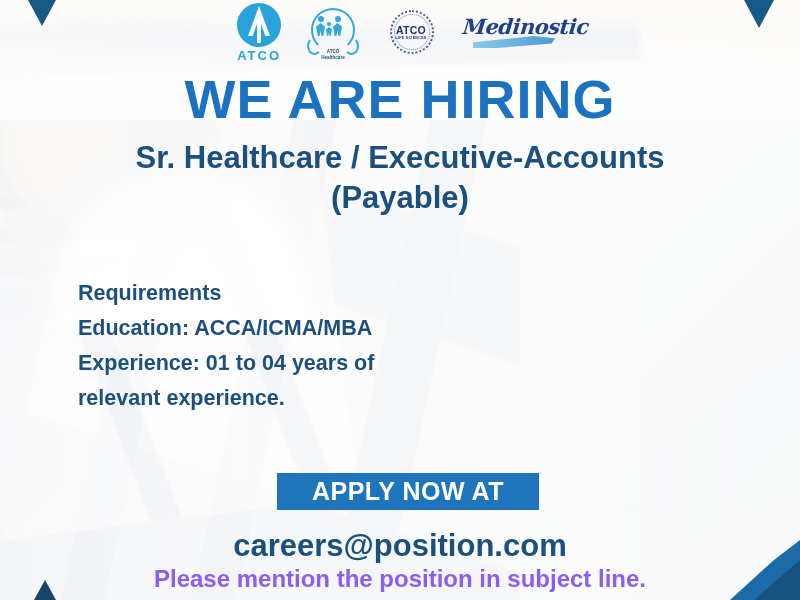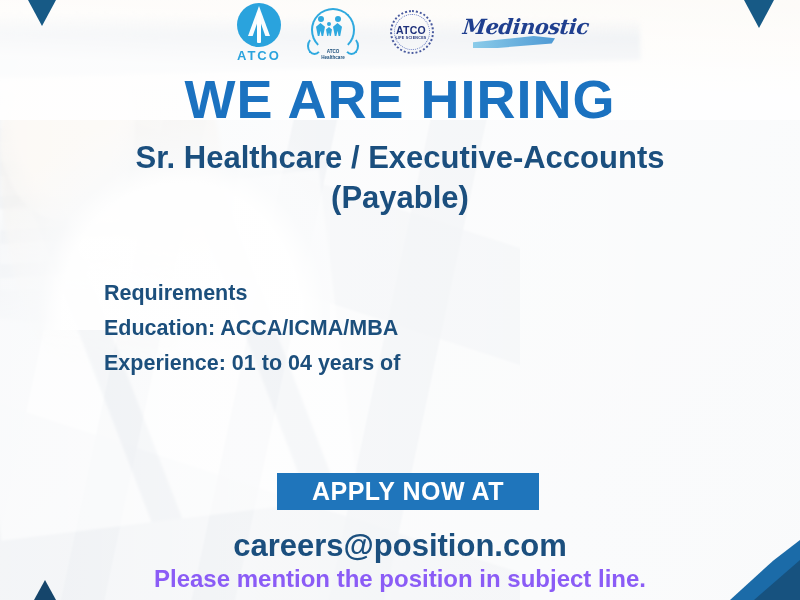--- a/index.html
+++ b/index.html
@@ -126,21 +126,21 @@
     background:#17527f;
     clip-path:polygon(100% 0, 100% 100%, 0 100%);
   }
 
   
   #logo-strip {
     position:absolute; left:0; top:2px; width:800px; height:62px;
     display:flex; align-items:center; justify-content:center; gap:26px;
   }
   .logo { position:relative; display:flex; flex-direction:column;
-          align-items:flex-start; justify-content:center; }
+          align-items:flex-end; justify-content:center; }
 
   
   .atco-mark { width:44px; height:44px; position:relative; }
   .atco-circle {
     position:absolute; inset:0; border-radius:50%;
     background:#2aa3dd;
   }
   .atco-arrow {
     position:absolute; left:50%; top:3px; transform:translateX(-50%);
     width:0; height:0;
@@ -238,21 +238,21 @@
     line-height:1.28;
   }
 
   
   #requirements {
     position:absolute; left:78px; top:276px; width:480px;
     color:#1c4f7c;
     font-size:21.5px; font-weight:bold;
     line-height:1.63;
   }
-  #requirements div { white-space:nowrap;margin-left:26px; }
+  #requirements div { white-space:nowrap; }
 
   
   #apply-banner {
     position:absolute; left:277px; top:473px; width:262px; height:37px;
     background:#1f75bb;
     display:flex; align-items:center; justify-content:center;
   }
   #apply-banner span {
     color:#ffffff; font-size:25px; font-weight:bold; letter-spacing:.5px;
   }
@@ -361,20 +361,21 @@
 
   <div id="subtitle">
     <div>Sr. Healthcare / Executive-Accounts</div>
     <div>(Payable)</div>
   </div>
 
   <div id="requirements">
     <div>Requirements</div>
     <div>Education: ACCA/ICMA/MBA</div>
     <div>Experience: 01 to 04 years of</div>
+    <div>relevant experience.</div>
   </div>
 
   <div id="apply-banner">
     <span>APPLY NOW AT</span>
   </div>
 
   <div id="email">careers@position.com</div>
   <div id="note">Please mention the position in subject line.</div>
   <div id="note-cut">Only shortlisted candidates will be contacted.</div>
 

